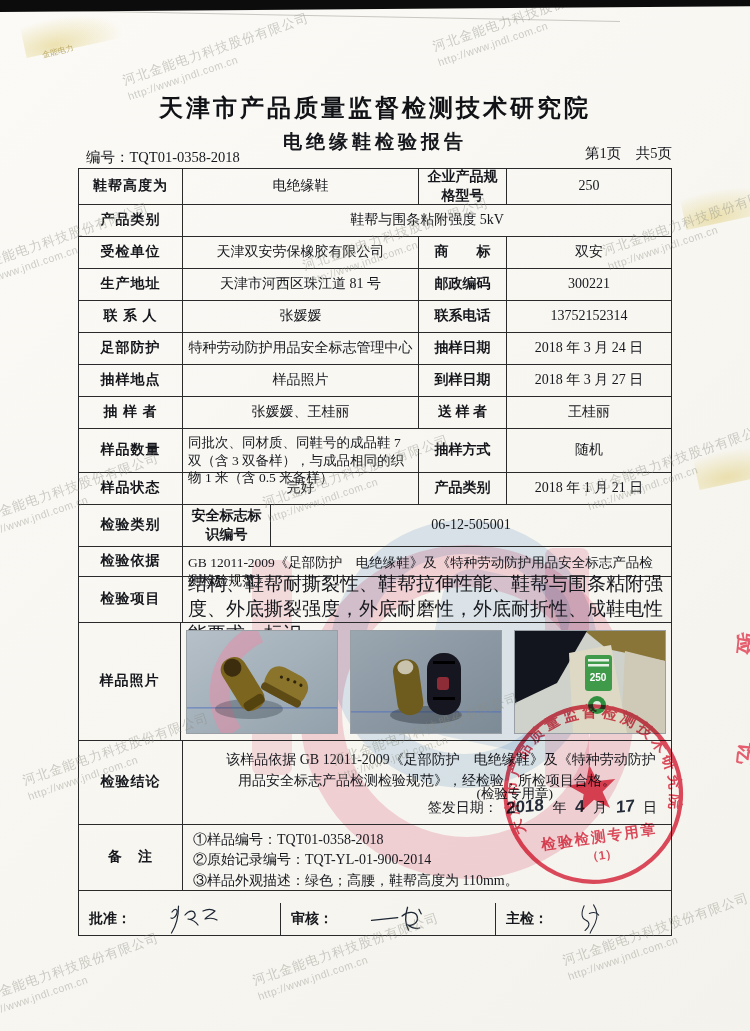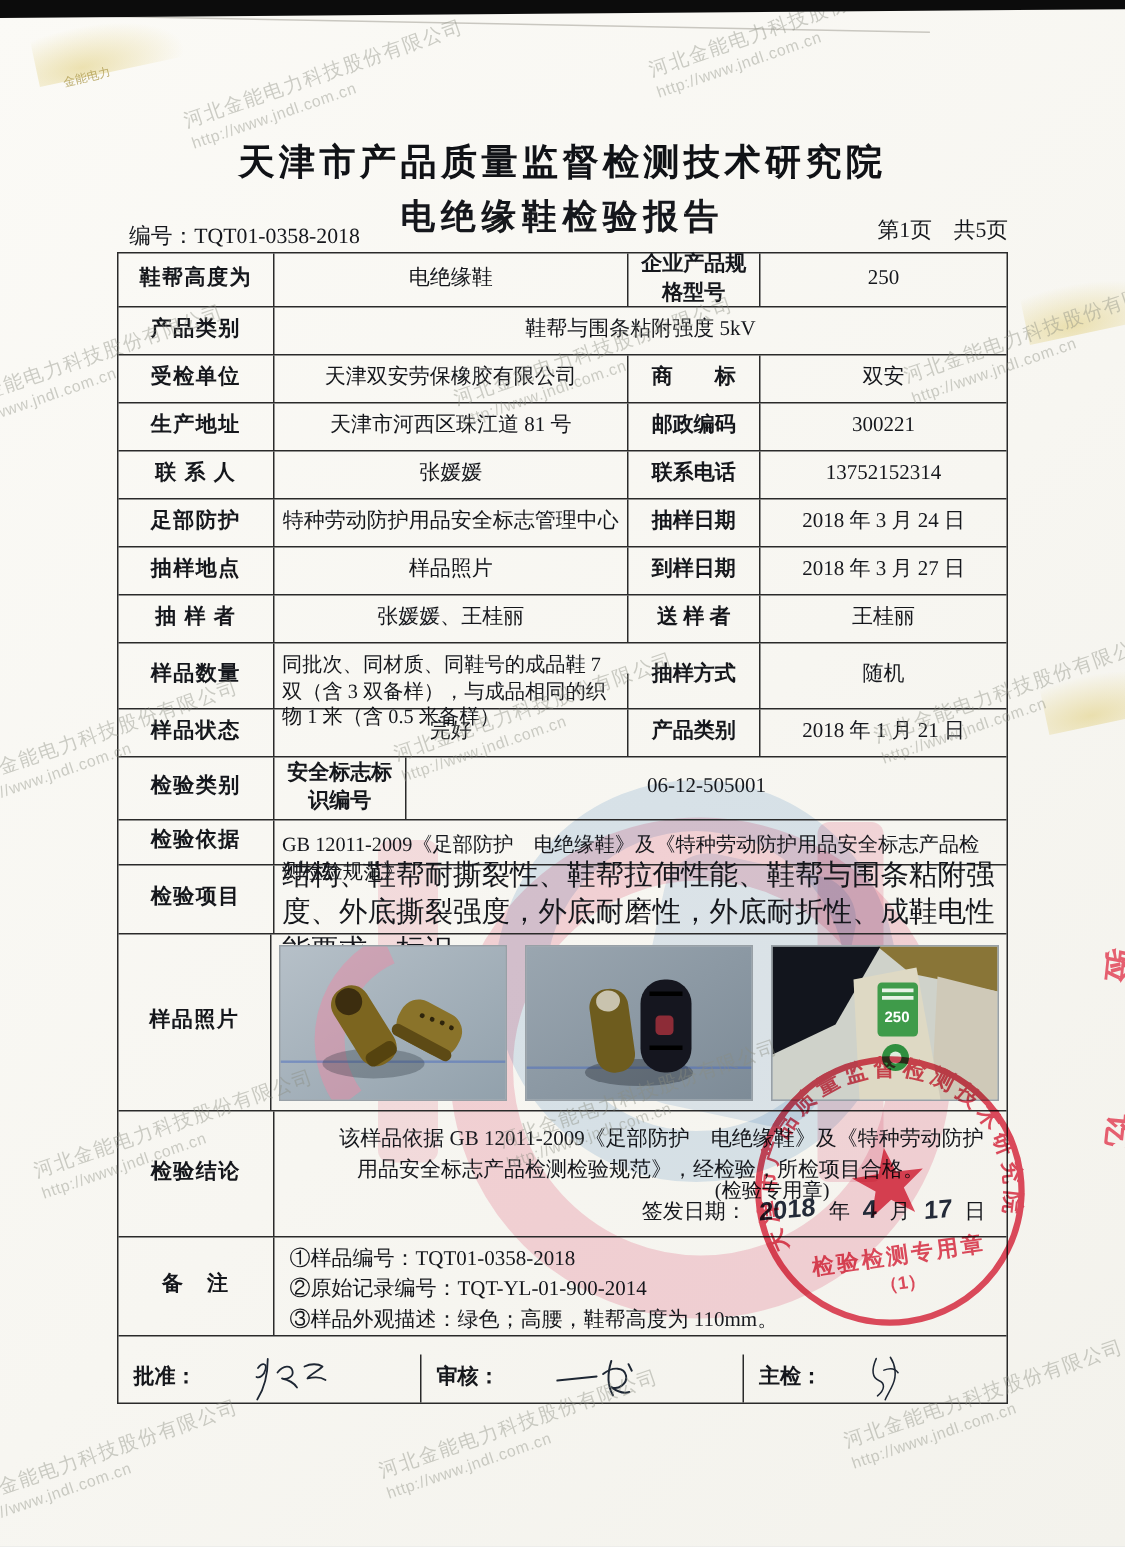--- a/index.html
+++ b/index.html
@@ -28,21 +28,21 @@
   .blue-blob{left:430px;top:575px;width:130px;height:170px;background:rgba(125,170,215,0.22);
              border-radius:30px;transform:rotate(12deg);}
   .swoosh{position:absolute;z-index:1;width:100px;height:34px;pointer-events:none;
           background:radial-gradient(ellipse at 30% 80%,rgba(224,205,120,.55),rgba(224,205,120,0) 70%);
           transform:rotate(-12deg);}
   .brand{position:absolute;z-index:1;font-size:8px;color:rgba(170,150,70,.75);
          font-family:"Liberation Sans",sans-serif;transform:rotate(-14deg);}
   
   .hdr{position:absolute;left:0;top:92px;width:750px;text-align:center;z-index:3;}
   .hdr .org{font-size:24px;font-weight:bold;letter-spacing:3px;font-family:"Liberation Sans",sans-serif;color:#101216;}
-  .hdr .rpt{font-size:23px;font-weight:bold;letter-spacing:4px;margin-top:5px;font-family:"Liberation Sans",sans-serif;}
+  .hdr .rpt{font-size:19px;font-weight:bold;letter-spacing:4px;margin-top:5px;font-family:"Liberation Sans",sans-serif;}
   .noline{position:absolute;left:78px;top:148px;width:594px;z-index:3;font-size:14.5px;}
   .noline .no{position:absolute;left:8px;top:0;}
   .noline .pg{position:absolute;right:0;top:-4px;font-size:14.5px;}
   
   .tbl{position:absolute;left:78px;top:168px;width:594px;z-index:3;
        border:1.6px solid #2a2a2a;box-sizing:border-box;background:transparent;}
   .row{display:flex;border-bottom:1px solid #2a2a2a;box-sizing:border-box;}
   .row:last-child{border-bottom:none;margin-top:12px;}
   .c{border-right:1px solid #2a2a2a;box-sizing:border-box;display:flex;align-items:center;
      justify-content:center;text-align:center;padding:1px 5px;font-size:14px;line-height:1.3;}

